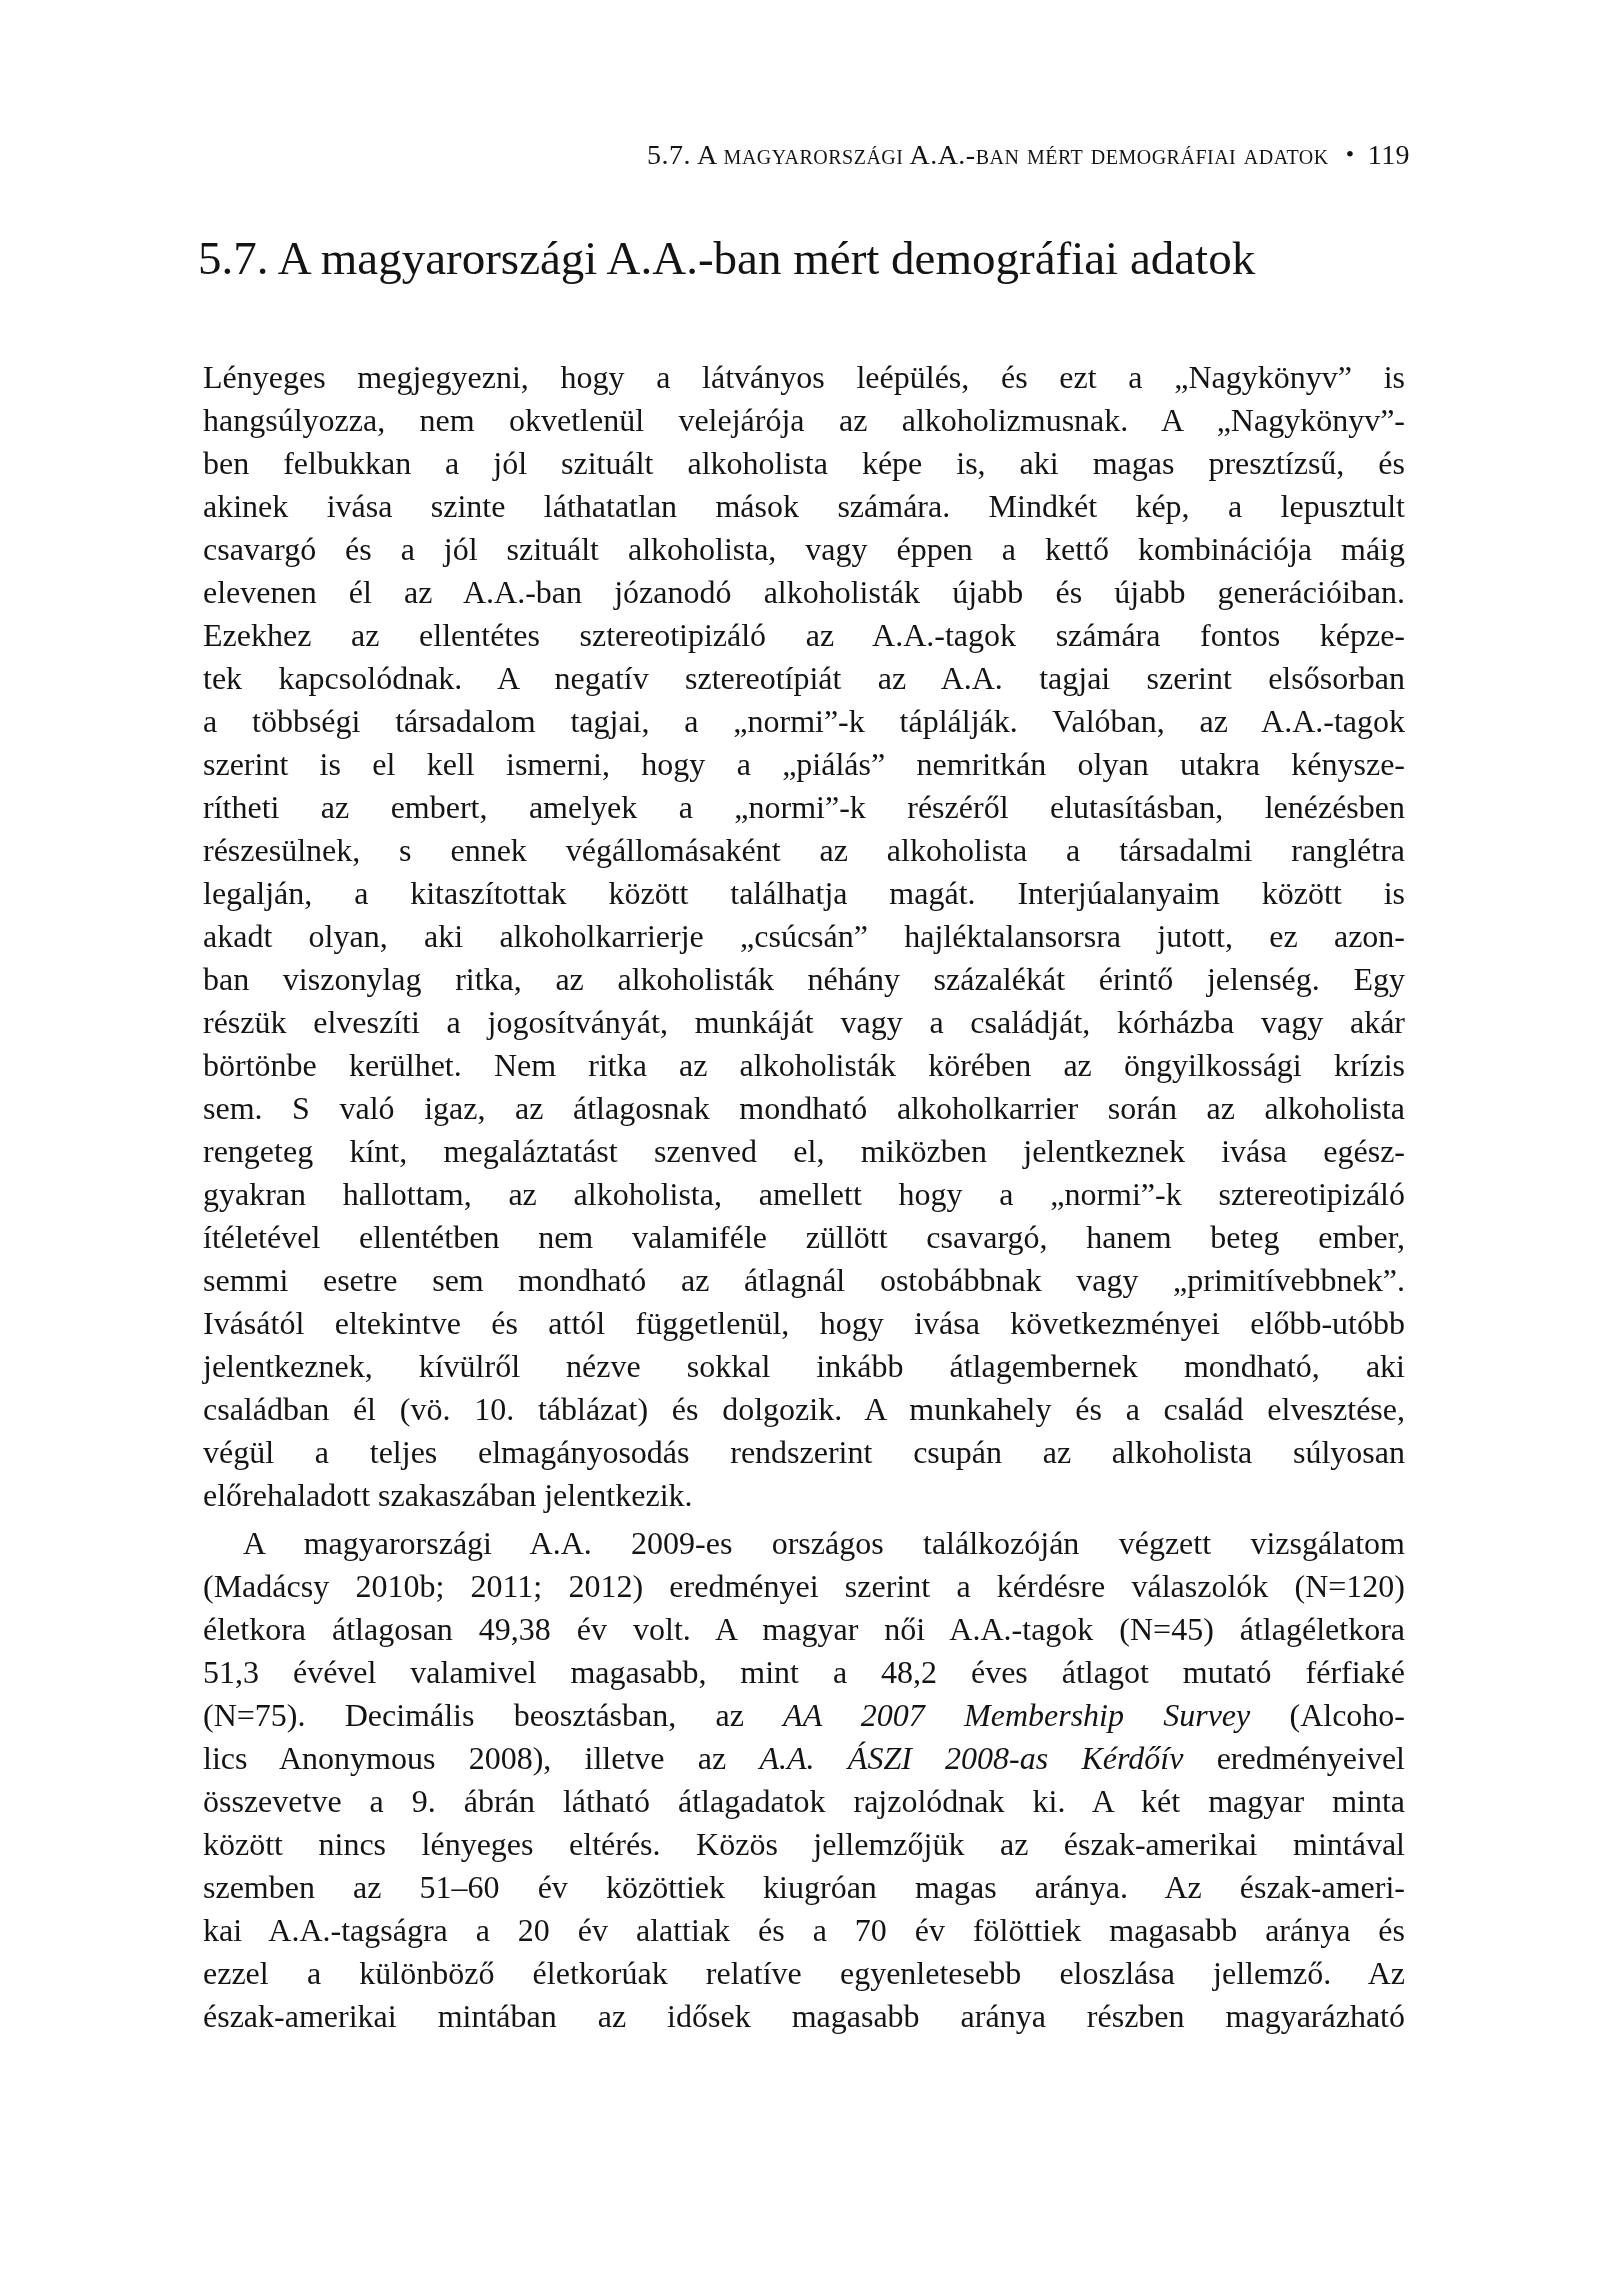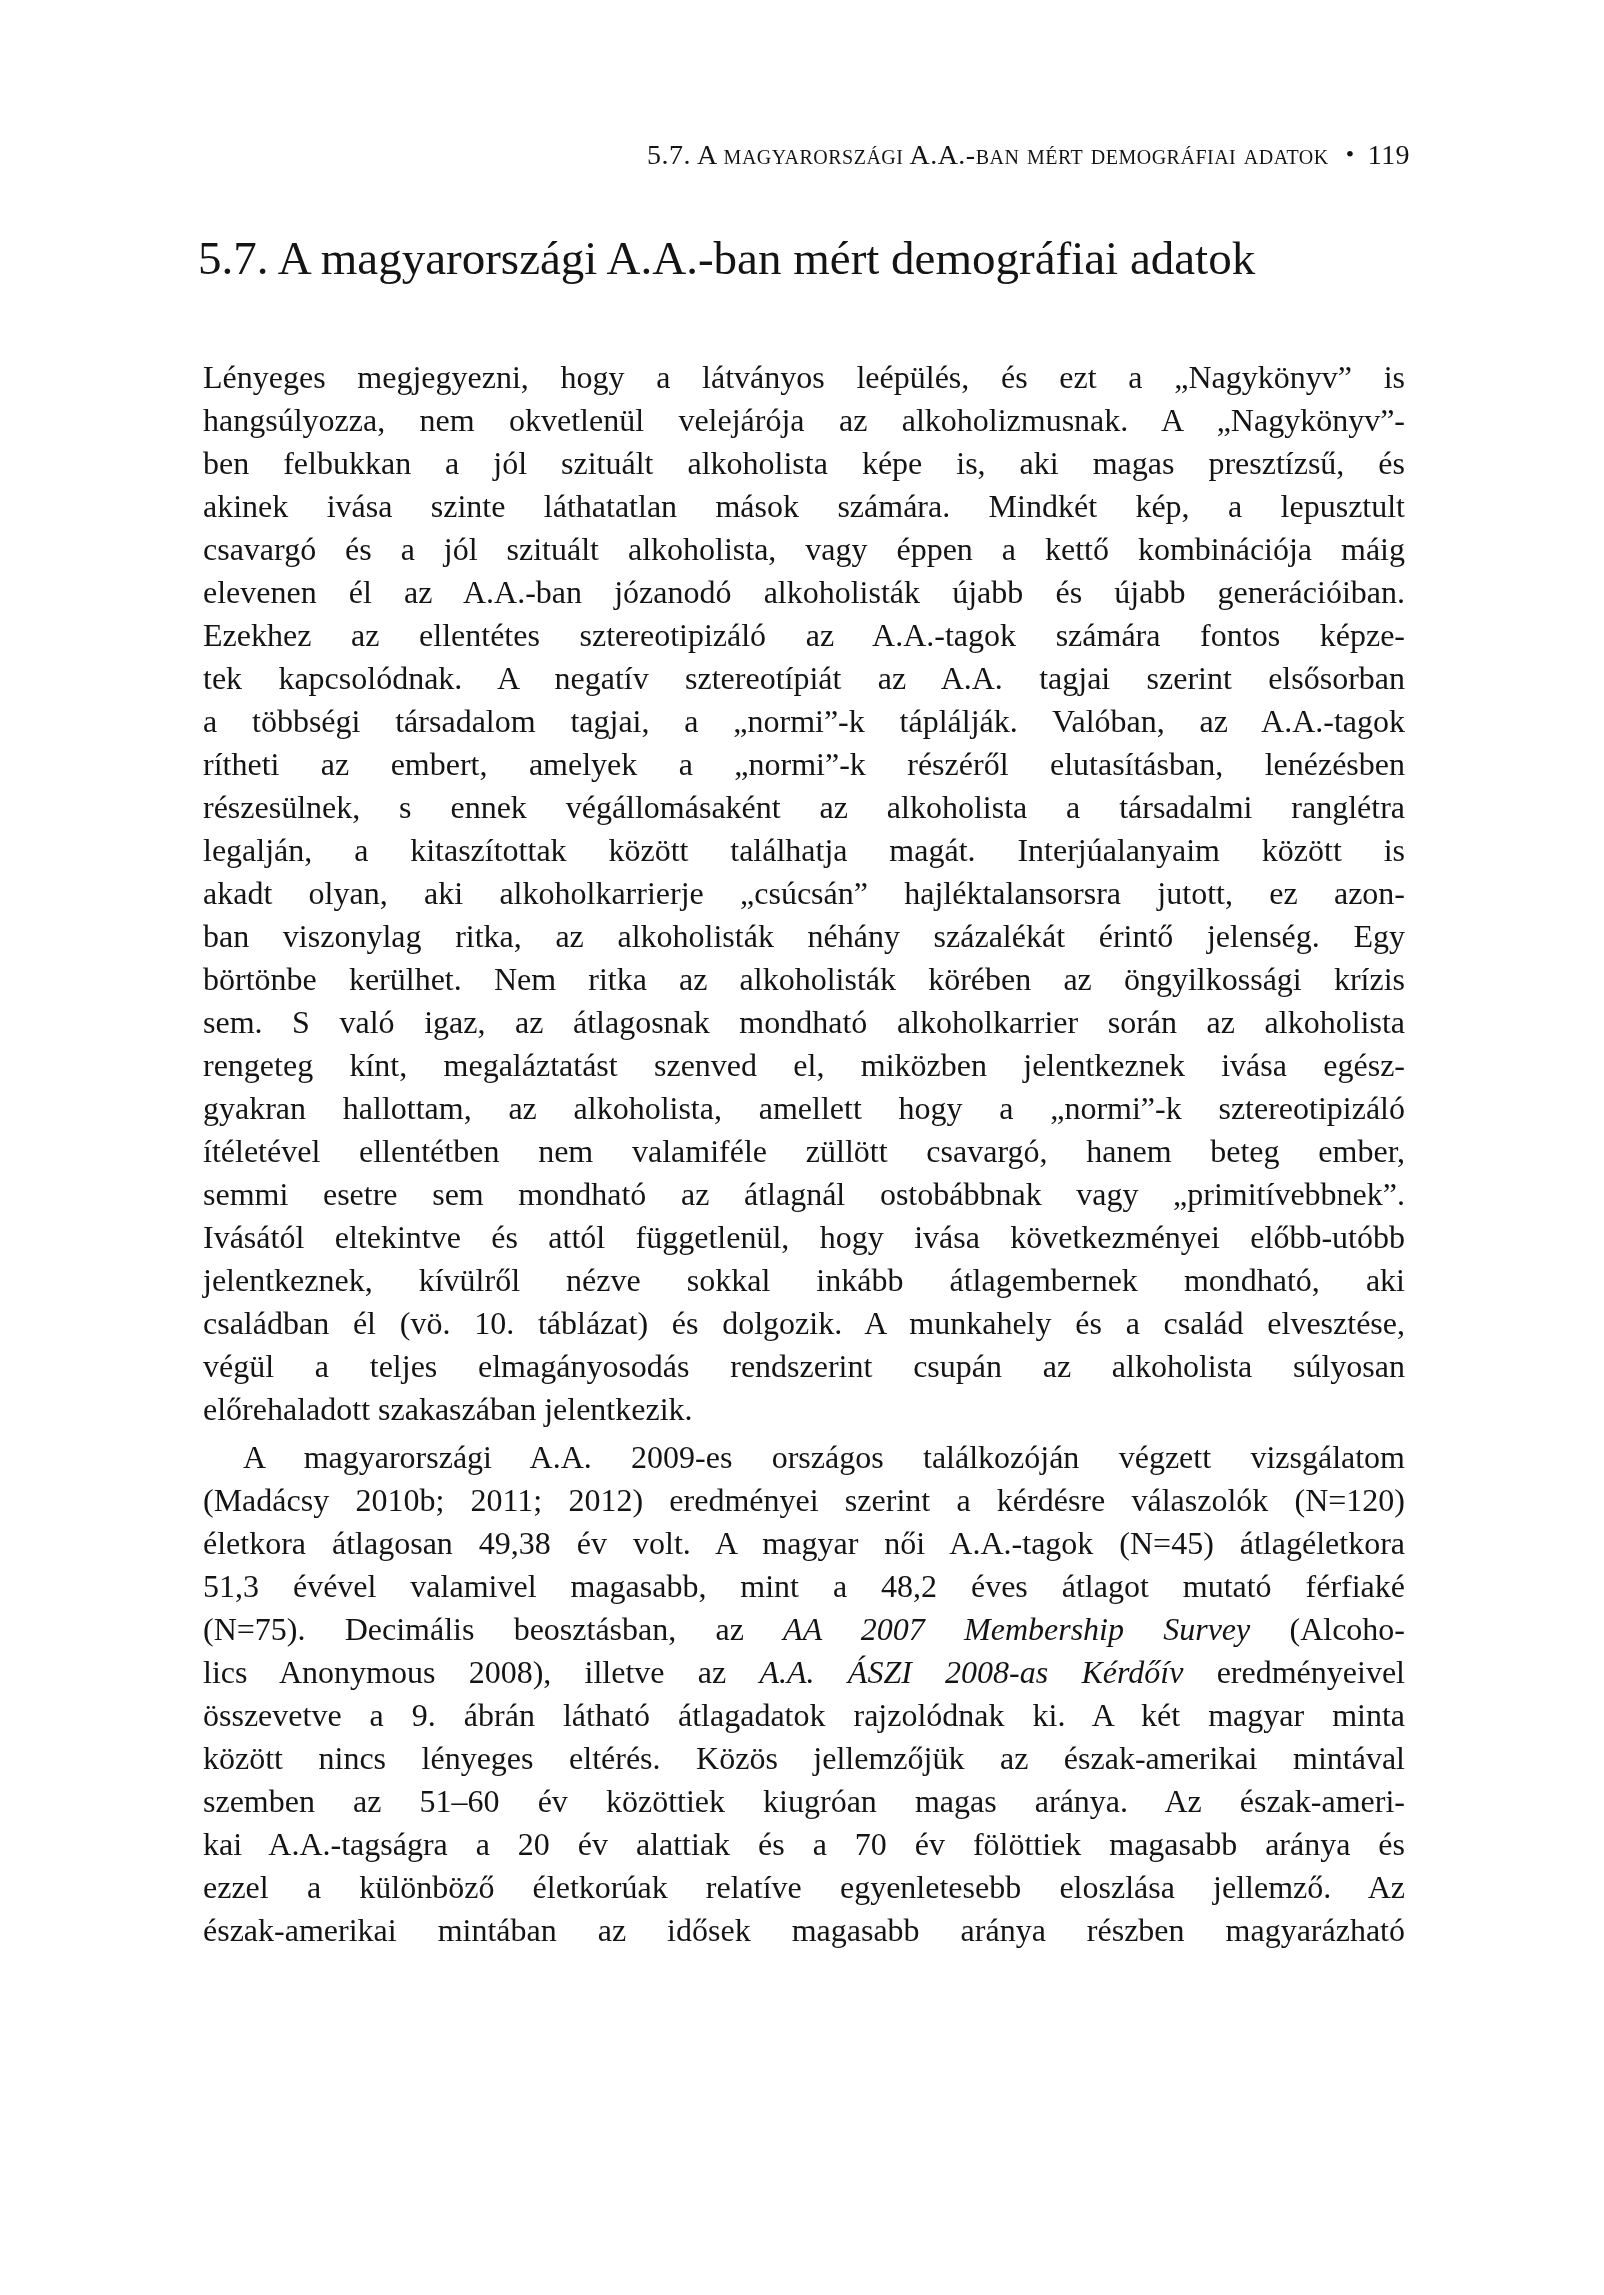--- a/index.html
+++ b/index.html
@@ -84,25 +84,27 @@
         <div class="paragraph">
           <div class="line"><span>Lényeges megjegyezni, hogy a látványos leépülés, és ezt a „Nagykönyv” is</span></div>
           <div class="line"><span>hangsúlyozza, nem okvetlenül velejárója az alkoholizmusnak. A „Nagykönyv”-</span></div>
           <div class="line"><span>ben felbukkan a jól szituált alkoholista képe is, aki magas presztízsű, és</span></div>
           <div class="line"><span>akinek ivása szinte láthatatlan mások számára. Mindkét kép, a lepusztult</span></div>
           <div class="line"><span>csavargó és a jól szituált alkoholista, vagy éppen a kettő kombinációja máig</span></div>
           <div class="line"><span>elevenen él az A.A.-ban józanodó alkoholisták újabb és újabb generációiban.</span></div>
           <div class="line"><span>Ezekhez az ellentétes sztereotipizáló az A.A.-tagok számára fontos képze-</span></div>
           <div class="line"><span>tek kapcsolódnak. A negatív sztereotípiát az A.A. tagjai szerint elsősorban</span></div>
           <div class="line"><span>a többségi társadalom tagjai, a „normi”-k táplálják. Valóban, az A.A.-tagok</span></div>
+          <div class="line"><span>szerint is el kell ismerni, hogy a „piálás” nemritkán olyan utakra kénysze-</span></div>
           <div class="line"><span>rítheti az embert, amelyek a „normi”-k részéről elutasításban, lenézésben</span></div>
           <div class="line"><span>részesülnek, s ennek végállomásaként az alkoholista a társadalmi ranglétra</span></div>
           <div class="line"><span>legalján, a kitaszítottak között találhatja magát. Interjúalanyaim között is</span></div>
           <div class="line"><span>akadt olyan, aki alkoholkarrierje „csúcsán” hajléktalansorsra jutott, ez azon-</span></div>
           <div class="line"><span>ban viszonylag ritka, az alkoholisták néhány százalékát érintő jelenség. Egy</span></div>
+          <div class="line"><span>részük elveszíti a jogosítványát, munkáját vagy a családját, kórházba vagy akár</span></div>
           <div class="line"><span>börtönbe kerülhet. Nem ritka az alkoholisták körében az öngyilkossági krízis</span></div>
           <div class="line"><span>sem. S való igaz, az átlagosnak mondható alkoholkarrier során az alkoholista</span></div>
           <div class="line"><span>rengeteg kínt, megaláztatást szenved el, miközben jelentkeznek ivása egész-</span></div>
           <div class="line"><span>gyakran hallottam, az alkoholista, amellett hogy a „normi”-k sztereotipizáló</span></div>
           <div class="line"><span>ítéletével ellentétben nem valamiféle züllött csavargó, hanem beteg ember,</span></div>
           <div class="line"><span>semmi esetre sem mondható az átlagnál ostobábbnak vagy „primitívebbnek”.</span></div>
           <div class="line"><span>Ivásától eltekintve és attól függetlenül, hogy ivása következményei előbb-utóbb</span></div>
           <div class="line"><span>jelentkeznek, kívülről nézve sokkal inkább átlagembernek mondható, aki</span></div>
           <div class="line"><span>családban él (vö. 10. táblázat) és dolgozik. A munkahely és a család elvesztése,</span></div>
           <div class="line"><span>végül a teljes elmagányosodás rendszerint csupán az alkoholista súlyosan</span></div>

